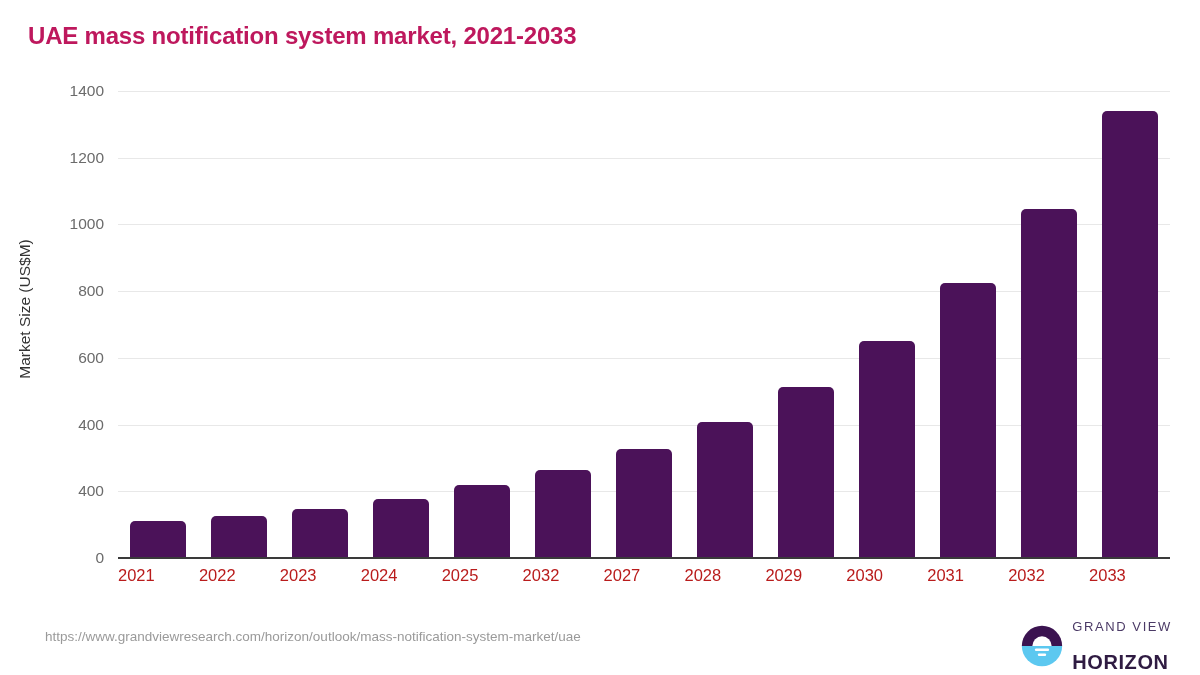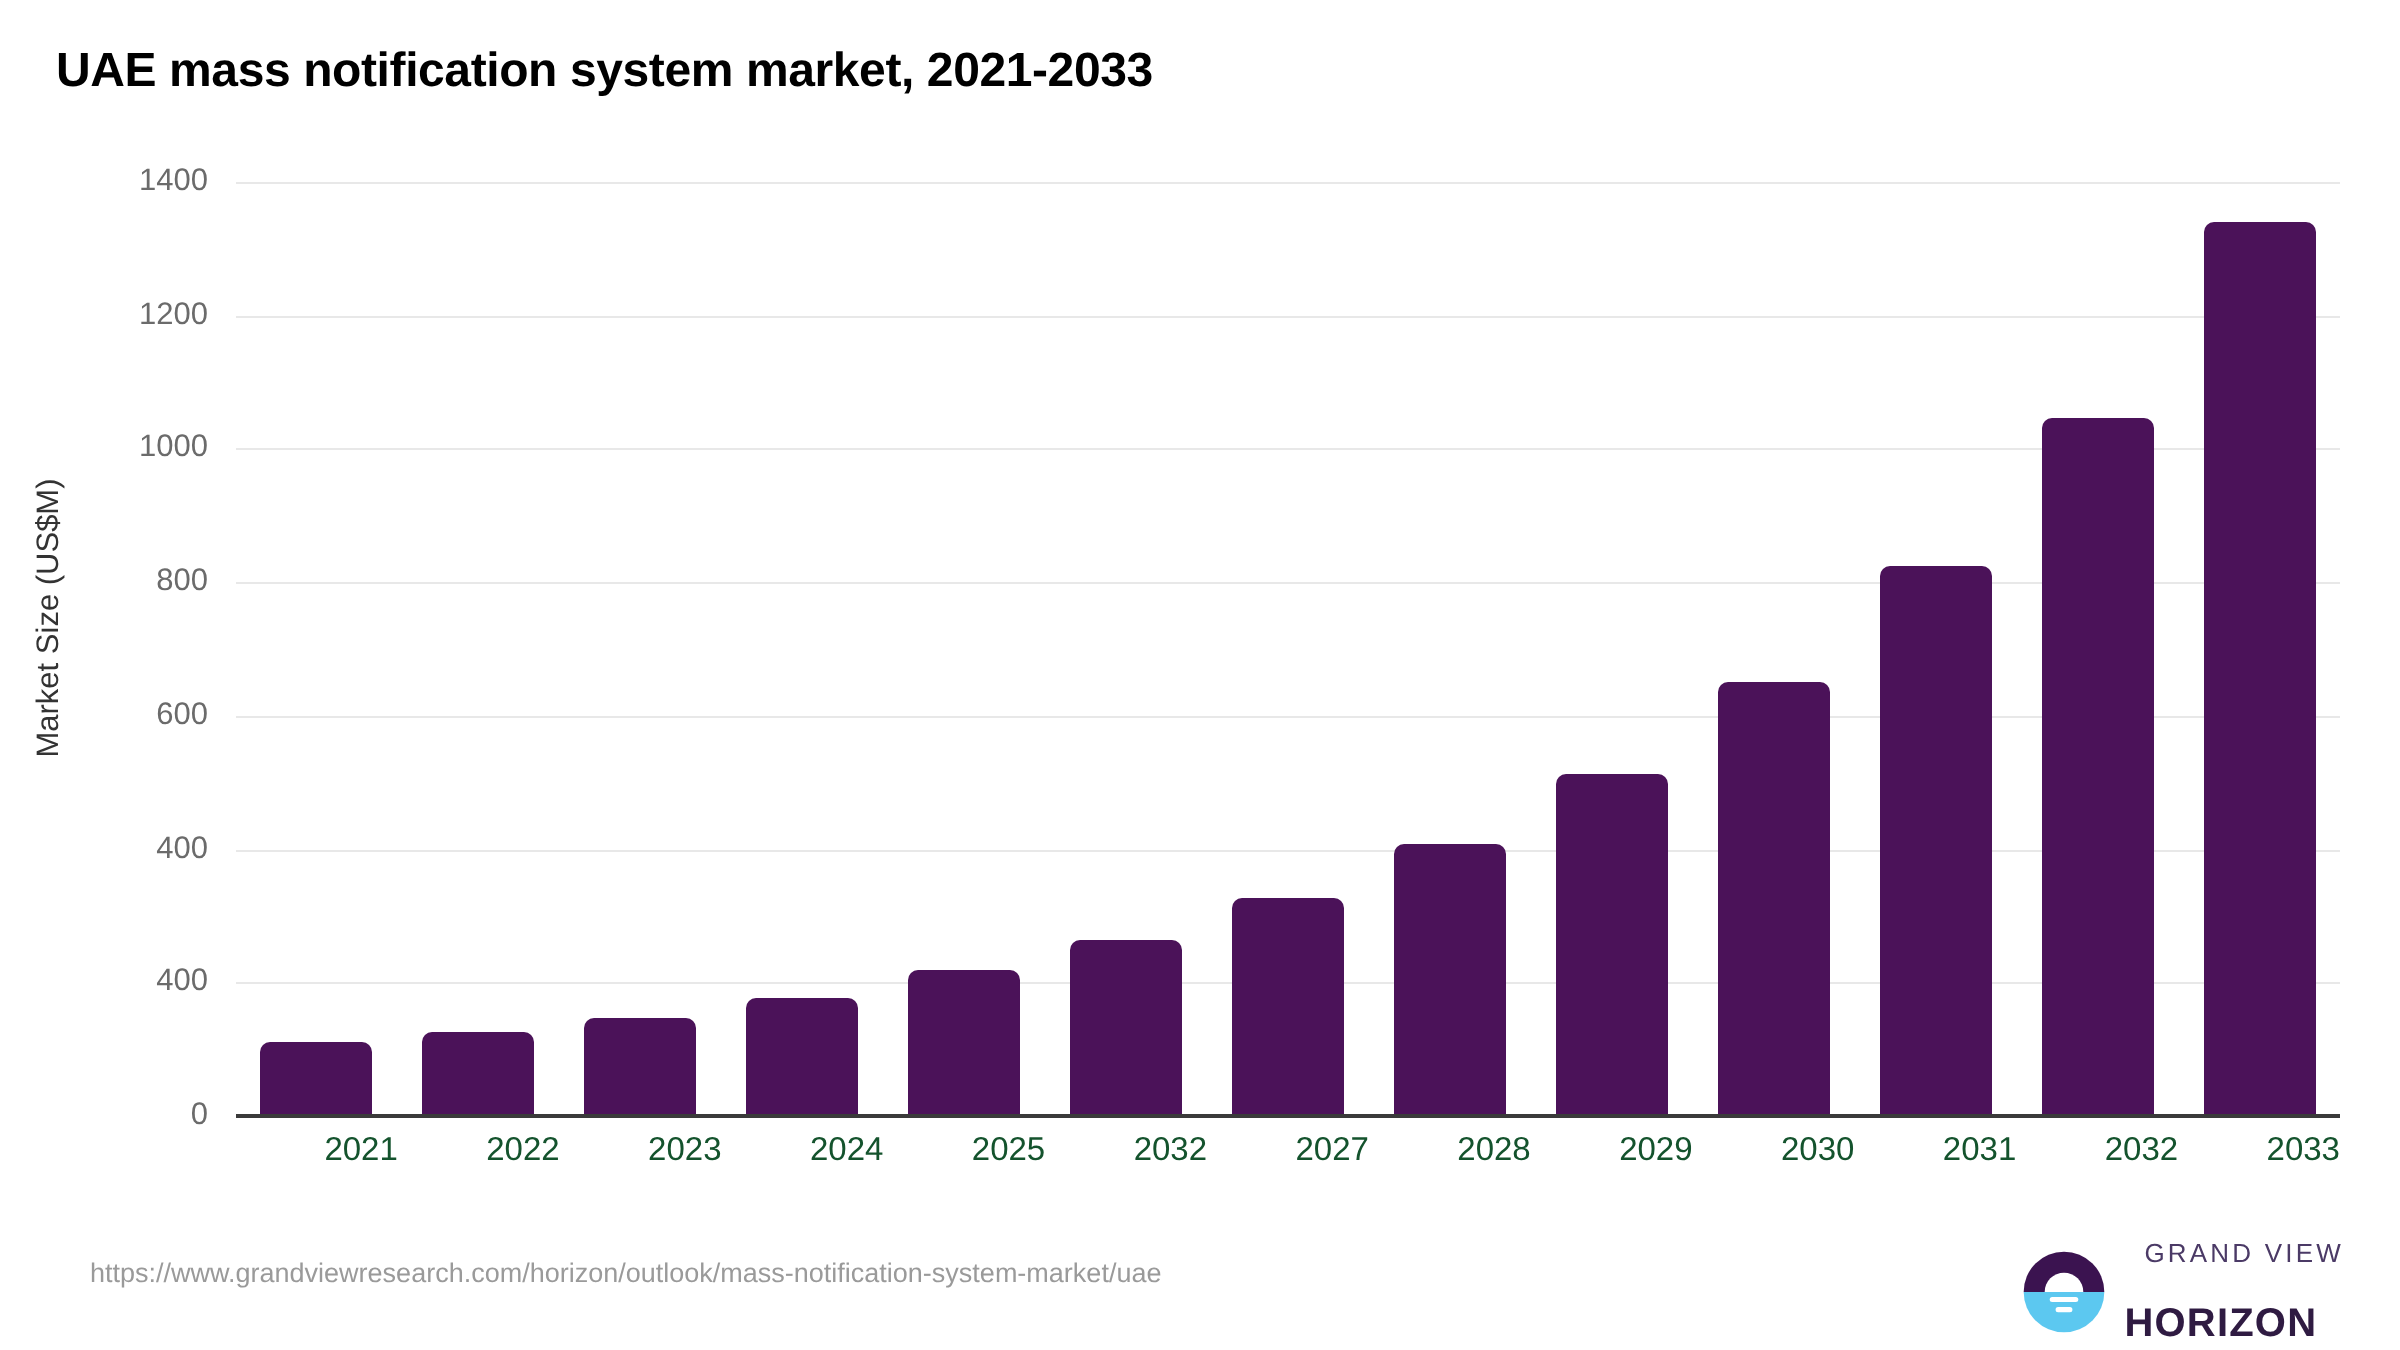--- a/index.html
+++ b/index.html
@@ -20,21 +20,21 @@
     background: #ffffff;
     border-radius: 10px;
     overflow: hidden;
   }
   .chart-title {
     position: absolute;
     left: 28px;
     top: 22px;
     font-size: 24px;
     font-weight: bold;
-    color: #000000;
+    color: #be185d;
     letter-spacing: -0.2px;
     white-space: nowrap;
   }
   
   .plot-area {
     position: absolute;
     left: 118px;
     top: 91px;
     width: 1052px;
     height: 467px;
@@ -114,23 +114,23 @@
   .xtick-wrap {
     position: absolute;
     left: 118px;
     top: 566px;
     width: 1052px;
     height: 28px;
     display: flex;
   }
   .xtick-slot {
     flex: 1 1 0;
-    text-align: right;
+    text-align: left;
     font-size: 16.5px;
-    color: #14532d;
+    color: #b91c1c;
   }
   
   .source-url {
     position: absolute;
     left: 29px;
     top: 629px;
     font-size: 13.5px;
     color: #9a9a9a;
     white-space: nowrap;
     margin-left: 16px;
@@ -151,21 +151,20 @@
   .brand-text {
     display: flex;
     flex-direction: column;
     line-height: 1;
   }
   .brand-top {
     font-size: 13px;
     letter-spacing: 1.6px;
     color: #4b3a66;
     font-weight: normal;
-    margin-left: 10px;
   }
   .brand-bottom {
     font-size: 20px;
     letter-spacing: 0.6px;
     color: #2f1b42;
     font-weight: bold;
     margin-top: 19px;
   }
 </style>
 </head>

